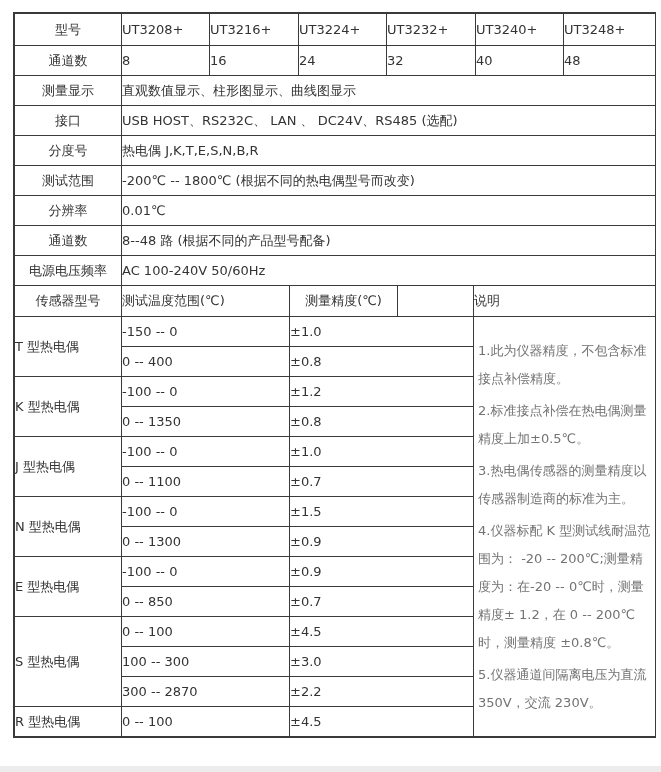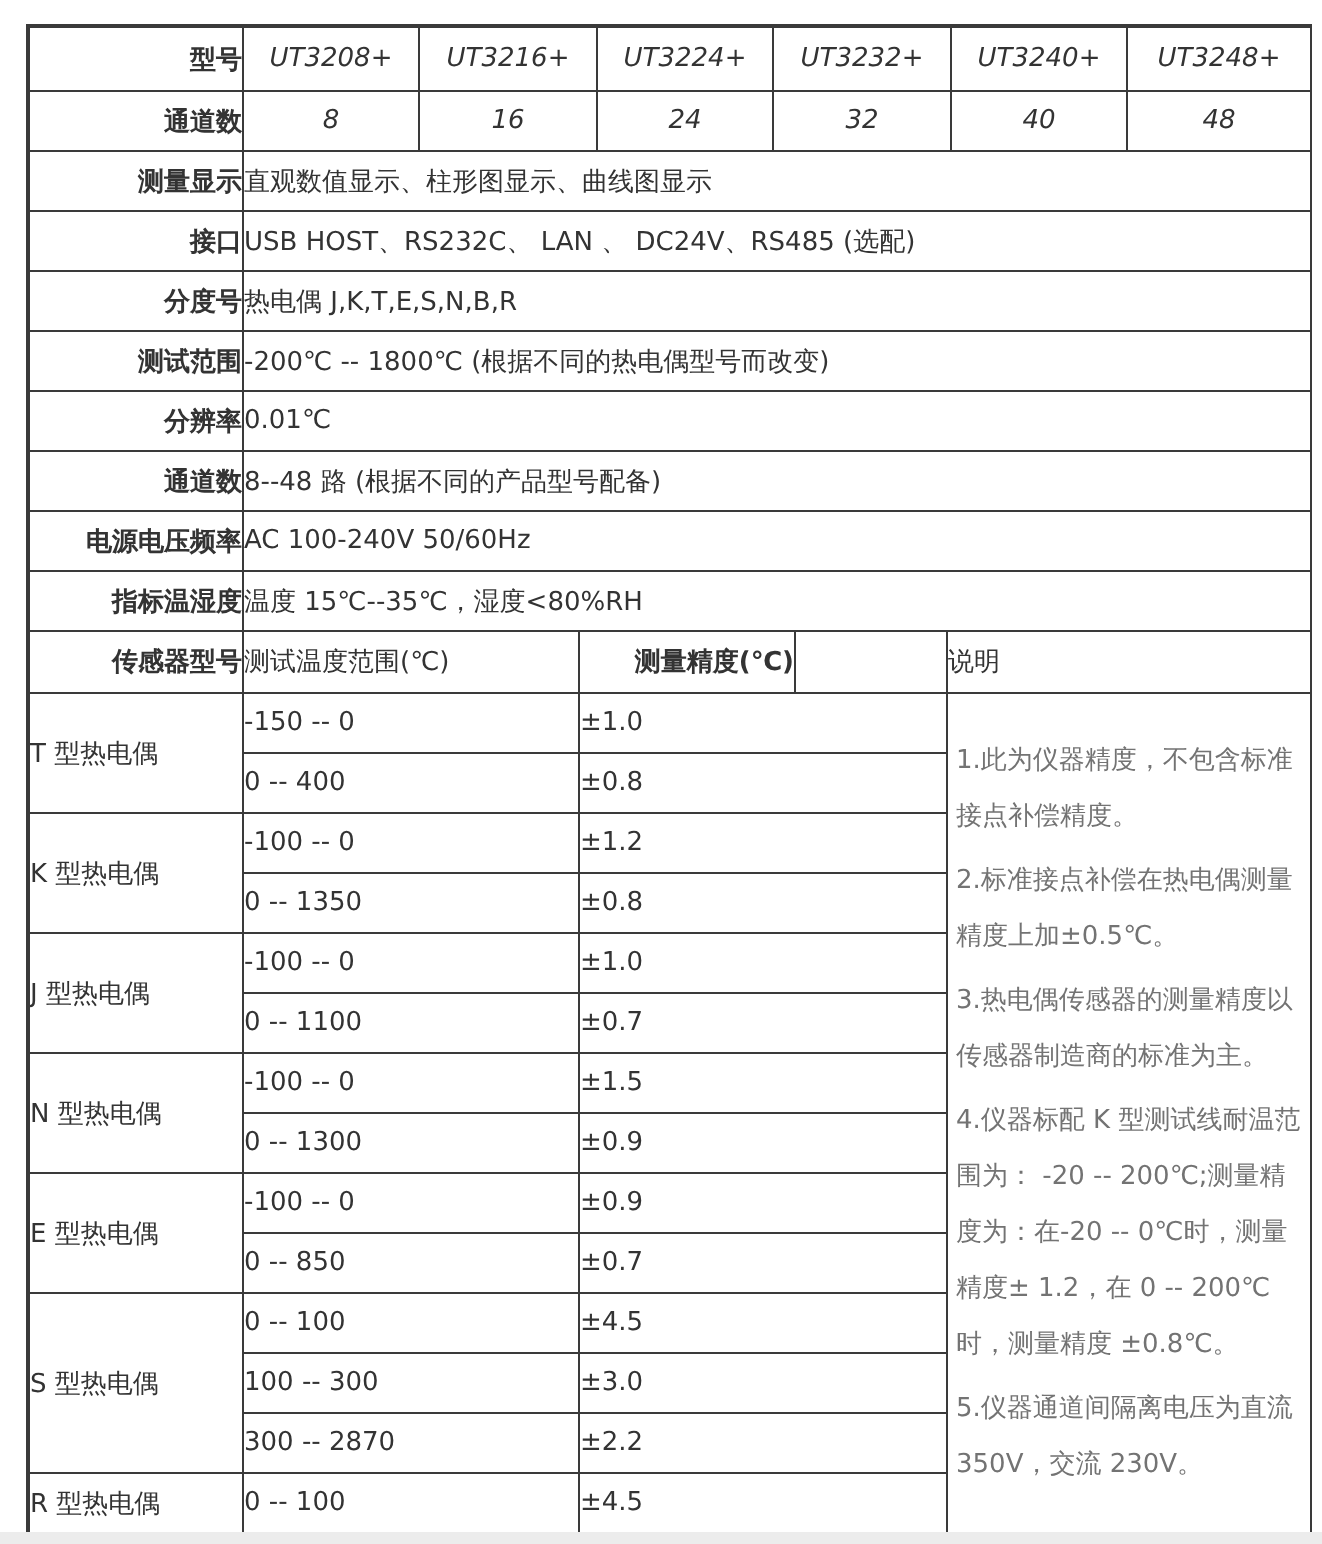--- a/index.html
+++ b/index.html
@@ -20,22 +20,22 @@
   .tbl td{
     border:1px solid #3a3a3a;
     font-size:13px;color:#333333;
     padding:0;overflow:hidden;
     vertical-align:middle;
   }
   table.top tr{height:30px;}
   table.top tr.first{height:32px;}
   table.bottom tr{height:30px;}
   table.bottom tr.hdr{height:31px;}
-  .lbl{padding-left:9px;text-align:right;font-weight:bold;}
-  .val{padding-left:9px;text-align:center;font-style:italic;}
+  .lbl{padding-left:9px;text-align:center;}
+  .val{padding-left:9px;text-align:left;}
   .center{}
   .notes{
     vertical-align:top;text-align:left;
     padding:8px 6px 0 7px;
   }
   .notes p{
     margin:4px;line-height:28px;font-size:13px;color:#737373;
   }
   .bottom-strip{
     position:absolute;left:0;bottom:0;width:661px;height:6px;
@@ -97,24 +97,20 @@
         <td class="center" colspan="6">0.01℃</td>
       </tr>
       <tr>
         <td class="lbl">通道数</td>
         <td class="center" colspan="6">8--48 路  (根据不同的产品型号配备)</td>
       </tr>
       <tr>
         <td class="lbl">电源电压频率</td>
         <td class="center" colspan="6">AC 100-240V 50/60Hz</td>
       </tr>
-      <tr>
-        <td class="lbl">指标温湿度</td>
-        <td class="center" colspan="6">温度 15℃--35℃，湿度&lt;80%RH</td>
-      </tr>
     </tbody>
   </table>
 
   <table class="tbl bottom">
     <colgroup>
       <col style="width:107px">
         <col style="width:168px">
         <col style="width:108px">
       <col style="width:76px">
         <col style="width:182px">

